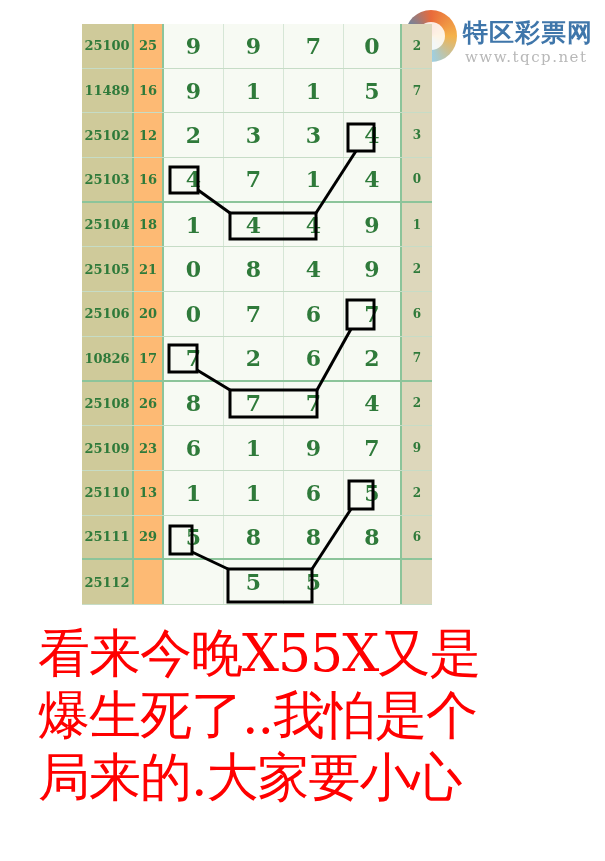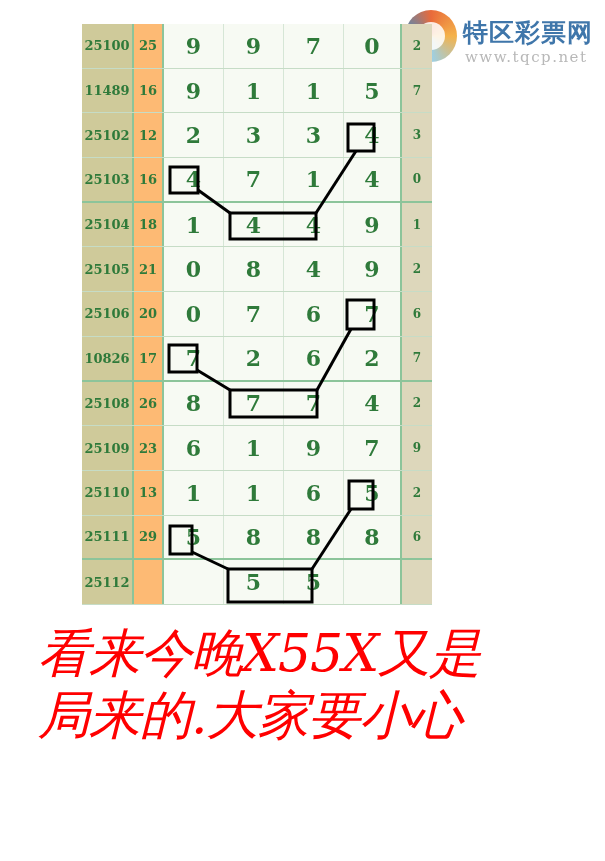--- a/index.html
+++ b/index.html
@@ -13,21 +13,21 @@
   .c-d{width:60px;background:#f7faf3;font-size:22px;border-right:1px solid #d6e6d6;}
   .c-d:nth-child(6){width:58px;border-right:2px solid #8cc49a;}
   .c-r{width:30px;background:#ddd7bb;font-size:12px;}
   #overlay{position:absolute;left:0;top:0;width:605px;height:620px;pointer-events:none;}
   #logo{position:absolute;left:405px;top:10px;width:200px;height:60px;}
   .logo-ring{position:absolute;left:0;top:0;width:52px;height:52px;border-radius:50%;
     background:conic-gradient(#e96a3a,#f4b24a,#9bd0e8,#3d8fc9,#e96a3a);}
   .logo-ring:after{content:"";position:absolute;left:12px;top:12px;width:28px;height:28px;border-radius:50%;background:#fff;opacity:.85;}
   .logo-title{position:absolute;left:58px;top:6px;font-family:Liberation Mono, monospace;font-weight:bold;font-size:25px;color:#3f76aa;letter-spacing:1px;}
   .logo-url{position:absolute;left:60px;top:38px;font-size:15px;color:#b8b8b8;letter-spacing:1.5px;}
-  #caption{position:absolute;left:38px;top:622px;width:560px;color:#ff0000;font-family:"DejaVu Serif","Liberation Serif",serif;font-size:52px;line-height:62px;letter-spacing:-1px;font-style:italic;}
+  #caption{position:absolute;left:38px;top:622px;width:560px;color:#ff0000;font-family:"DejaVu Serif","Liberation Serif",serif;font-size:52px;line-height:62px;letter-spacing:-1px;}
   #caption div{white-space:nowrap;}
 </style>
 </head>
 <body>
 
 <div id="logo">
   <div class="logo-ring"></div>
   <div class="logo-title">特区彩票网</div>
   <div class="logo-url">www.tqcp.net</div>
 </div>
@@ -170,14 +170,15 @@
     <rect x="349" y="481" width="24" height="28"></rect>
     <rect x="170" y="526" width="22" height="28"></rect>
     <rect x="228" y="569" width="84" height="33"></rect>
     <polyline points="192,552 228,569"></polyline>
     <polyline points="312,569 351,509"></polyline>
   </g>
 </svg>
 
 <div id="caption">
   <div>看来今晚X55X又是</div>
+  <div>爆生死了..我怕是个</div>
   <div>局来的.大家要小心</div>
 </div>
 
 </body></html>

